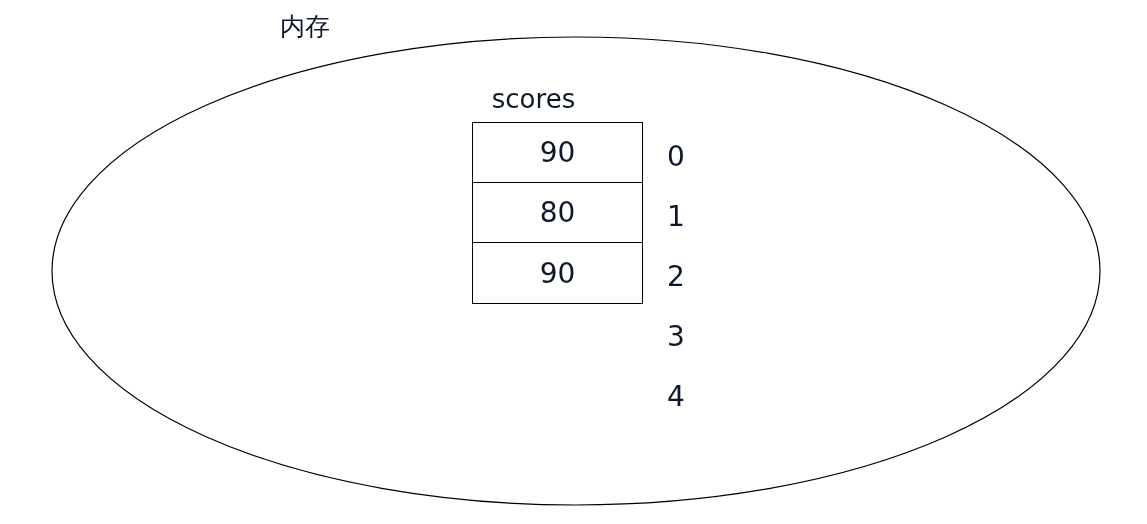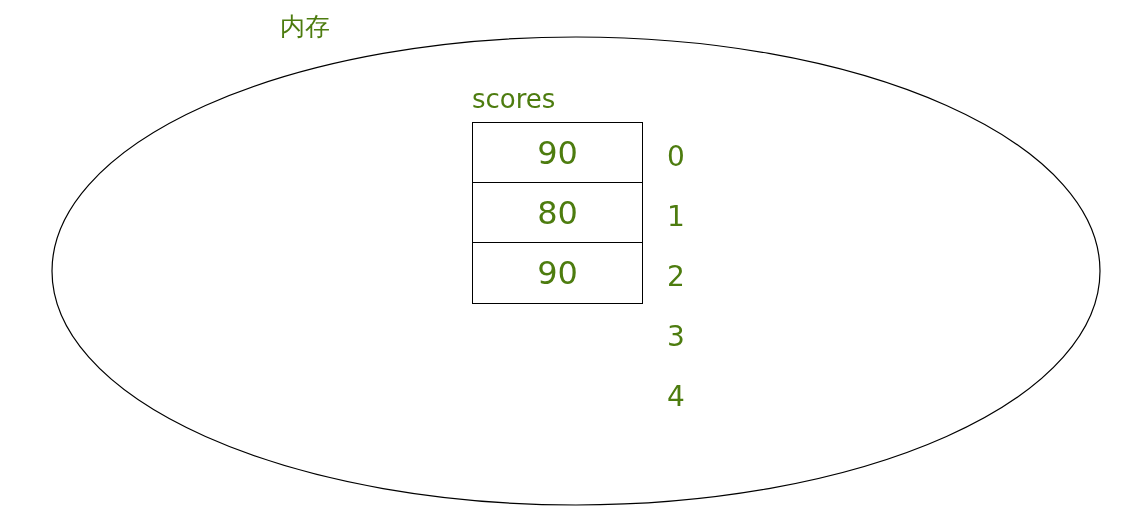--- a/index.html
+++ b/index.html
@@ -7,60 +7,61 @@
     padding: 0;
     background: #ffffff;
   }
   .canvas {
     position: relative;
     width: 1147px;
     height: 524px;
     background: #ffffff;
     overflow: hidden;
     font-family: "DejaVu Sans", "Liberation Sans", sans-serif;
-    color: #4d7c0f;
+    color: #0f172a;
   }
   .ellipse-svg {
     position: absolute;
     left: 0;
     top: 0;
   }
   .memory-label {
     position: absolute;
     left: 280px;
     top: 12px;
     font-size: 25px;
     line-height: 1.2;
     white-space: nowrap;
   }
   .scores-label {
     position: absolute;
-    left: 472px;
+    left: 448px;
     top: 84px;
     width: 171px;
+    text-align: center;
     font-size: 26px;
     line-height: 1.2;
   }
   .array-table {
     position: absolute;
     left: 472px;
     top: 122px;
     width: 171px;
     border: 1px solid #000000;
     box-sizing: border-box;
     background: #ffffff;
   }
   .array-cell {
     height: 60px;
     box-sizing: border-box;
     border-bottom: 1px solid #000000;
     display: flex;
     align-items: center;
     justify-content: center;
-    font-size: 32px;
+    font-size: 28px;
   }
   .array-cell:last-child {
     border-bottom: none;
   }
   .index-col {
     position: absolute;
     left: 655px;
     top: 126px;
     width: 42px;
   }

